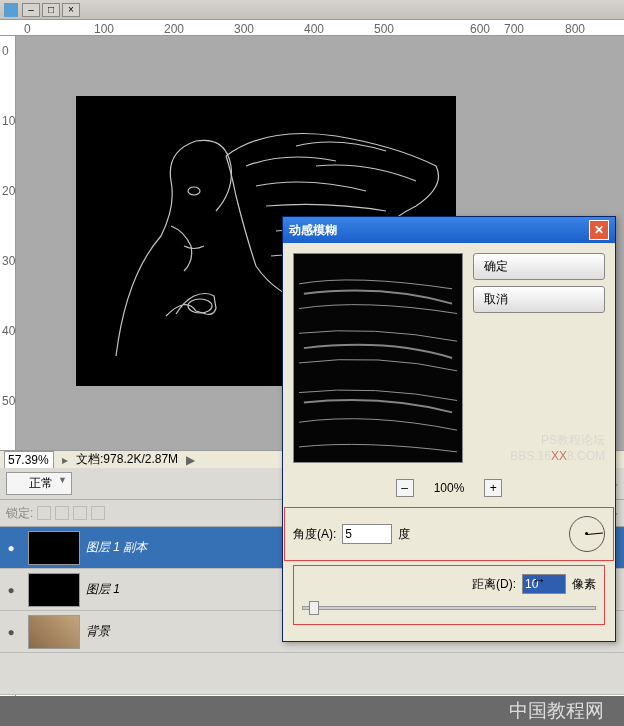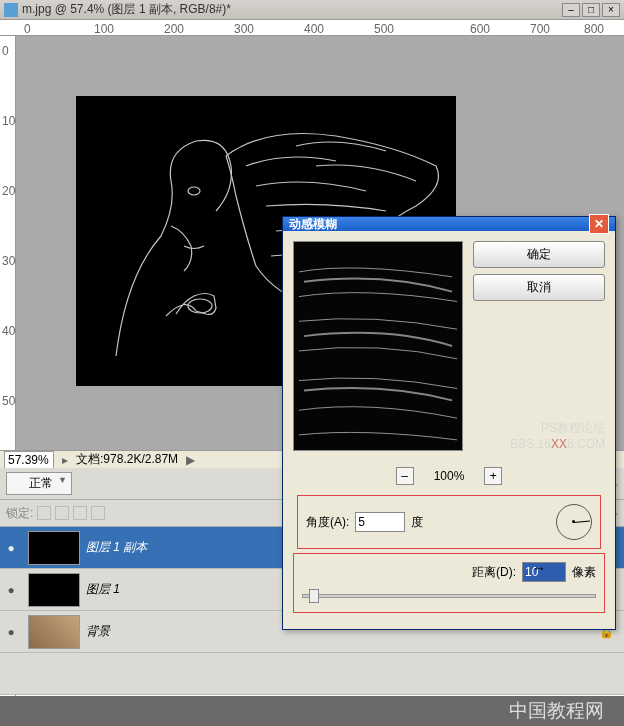--- a/index.html
+++ b/index.html
@@ -38,35 +38,35 @@
 .layer { display: flex; align-items: center; height: 42px; border-bottom: 1px solid #bbb; }
 .layer.sel { background: #3670b5; color: #fff; }
 .layer .eye { width: 22px; text-align: center; color: #555; }
 .layer.sel .eye { color: #eee; }
 .layer .thumb { width: 52px; height: 34px; background: #000; border: 1px solid #999; margin: 0 6px; }
 .layer .thumb.bg { background: linear-gradient(45deg,#8b6a4a,#c4a57b); }
 .layer .name { font-style: italic; }
 .layer .lock { margin-left: auto; margin-right: 10px; }
 
 .dialog { position: absolute; left: 282px; top: 216px; width: 334px; background: #ece9d8; border: 1px solid #0a246a; box-shadow: 2px 2px 6px rgba(0,0,0,0.3); }
-.dlg-title { height: 14px; background: linear-gradient(#3b83e6,#1a5fc9); color: #fff; display: flex; align-items: center; padding: 4px 6px; font-weight: bold; }
+.dlg-title { height: 26px; background: linear-gradient(#3b83e6,#1a5fc9); color: #fff; display: flex; align-items: center; padding: 4px 6px; font-weight: bold; }
 .dlg-close { margin-left: auto; width: 20px; height: 20px; background: #e45b3c; border: 1px solid #fff; display: flex; align-items: center; justify-content: center; color: #fff; cursor: pointer; }
 .dlg-body { padding: 10px; display: flex; gap: 10px; }
 .preview { width: 170px; height: 210px; background: #000; border: 1px solid #888; }
 .preview svg { width: 100%; height: 100%; }
 .dlg-right { flex: 1; display: flex; flex-direction: column; gap: 6px; }
-.btn { background: linear-gradient(#fff,#ddd); border: 1px solid #888; padding: 4px 10px; text-align: center; cursor: pointer; border-radius: 3px; }
+.btn { background: linear-gradient(#fff,#ddd); border: 1px solid #888; padding: 4px 10px; cursor: pointer; border-radius: 3px; }
 .prev-chk { display: flex; align-items: center; gap: 4px; margin-top: 6px; }
 .watermark { color: #ccc; font-size: 12px; margin-top: auto; text-align: right; opacity: 0.6; }
 .watermark .xx { color: #b91c1c; }
 
 .zoom-row { display: flex; align-items: center; justify-content: center; gap: 20px; padding: 6px; }
 .zoom-b { width: 18px; height: 18px; border: 1px solid #888; background: #f5f5f5; display: flex; align-items: center; justify-content: center; cursor: pointer; }
 
-.angle-box { margin: 4px 14px; border: 1px solid #d44; padding: 8px; display: flex; align-items: center; gap: 6px; }
+.angle-box { margin: 4px 1px; border: 1px solid #d44; padding: 8px; display: flex; align-items: center; gap: 6px; }
 .angle-box input { width: 50px; border: 1px solid #888; padding: 2px; }
 .angle-dial { width: 36px; height: 36px; border: 1px solid #555; border-radius: 50%; position: relative; margin-left: auto; }
 .angle-dial::after { content: ""; position: absolute; width: 16px; height: 1px; background: #000; top: 50%; left: 50%; transform-origin: left; transform: rotate(-5deg); }
 .angle-dial::before { content: ""; position: absolute; width: 3px; height: 3px; background: #000; border-radius: 50%; top: calc(50% - 2px); left: calc(50% - 2px); }
 
 .dist-box { margin: 4px 10px 16px; border: 1px solid #d44; padding: 8px 8px 14px; position: relative; }
 .dist-row { display: flex; align-items: center; justify-content: flex-end; gap: 6px; }
 .dist-row input { width: 44px; border: 1px solid #888; background: #2f5db0; color: #fff; padding: 2px; }
 .slider { height: 4px; background: #ccc; margin-top: 12px; position: relative; border: 1px solid #999; }
 .slider-h { position: absolute; left: 6px; top: -6px; width: 10px; height: 14px; background: #eee; border: 1px solid #888; }
@@ -74,38 +74,37 @@
 
 .footer-wm { position: absolute; left: 0; bottom: 0; width: 624px; height: 30px; background: #6a6a6a; display: flex; align-items: center; justify-content: flex-end; padding-right: 20px; color: #ddd; gap: 14px; }
 .footer-wm .cn { font-size: 19px; }
 .footer-wm .url { font-family: Arial; font-size: 18px; font-style: italic; font-weight: bold; }
 </style>
 </head>
 <body>
 
 <div class="titlebar">
   <span class="ps-icon"></span>
-  <span class="title">m.jpg @ 57.4% (图层 1 副本, RGB/8#)*</span>
   <div class="winbtns">
     <div class="winbtn">–</div>
     <div class="winbtn">□</div>
     <div class="winbtn">×</div>
   </div>
 </div>
 
 <div class="ruler-h">
   <span class="tick" style="left:24px">0</span>
   <span class="tick" style="left:94px">100</span>
   <span class="tick" style="left:164px">200</span>
   <span class="tick" style="left:234px">300</span>
   <span class="tick" style="left:304px">400</span>
   <span class="tick" style="left:374px">500</span>
   <span class="tick" style="left:470px">600</span>
-  <span class="tick" style="left:530px">700</span>
-  <span class="tick" style="left:584px">800</span>
+  <span class="tick" style="left:504px">700</span>
+  <span class="tick" style="left:565px">800</span>
 </div>
 
 <div class="ruler-v">
   <span class="tick" style="top:8px">0</span>
   <span class="tick" style="top:78px">100</span>
   <span class="tick" style="top:148px">200</span>
   <span class="tick" style="top:218px">300</span>
   <span class="tick" style="top:288px">400</span>
   <span class="tick" style="top:358px">500</span>
 </div>

